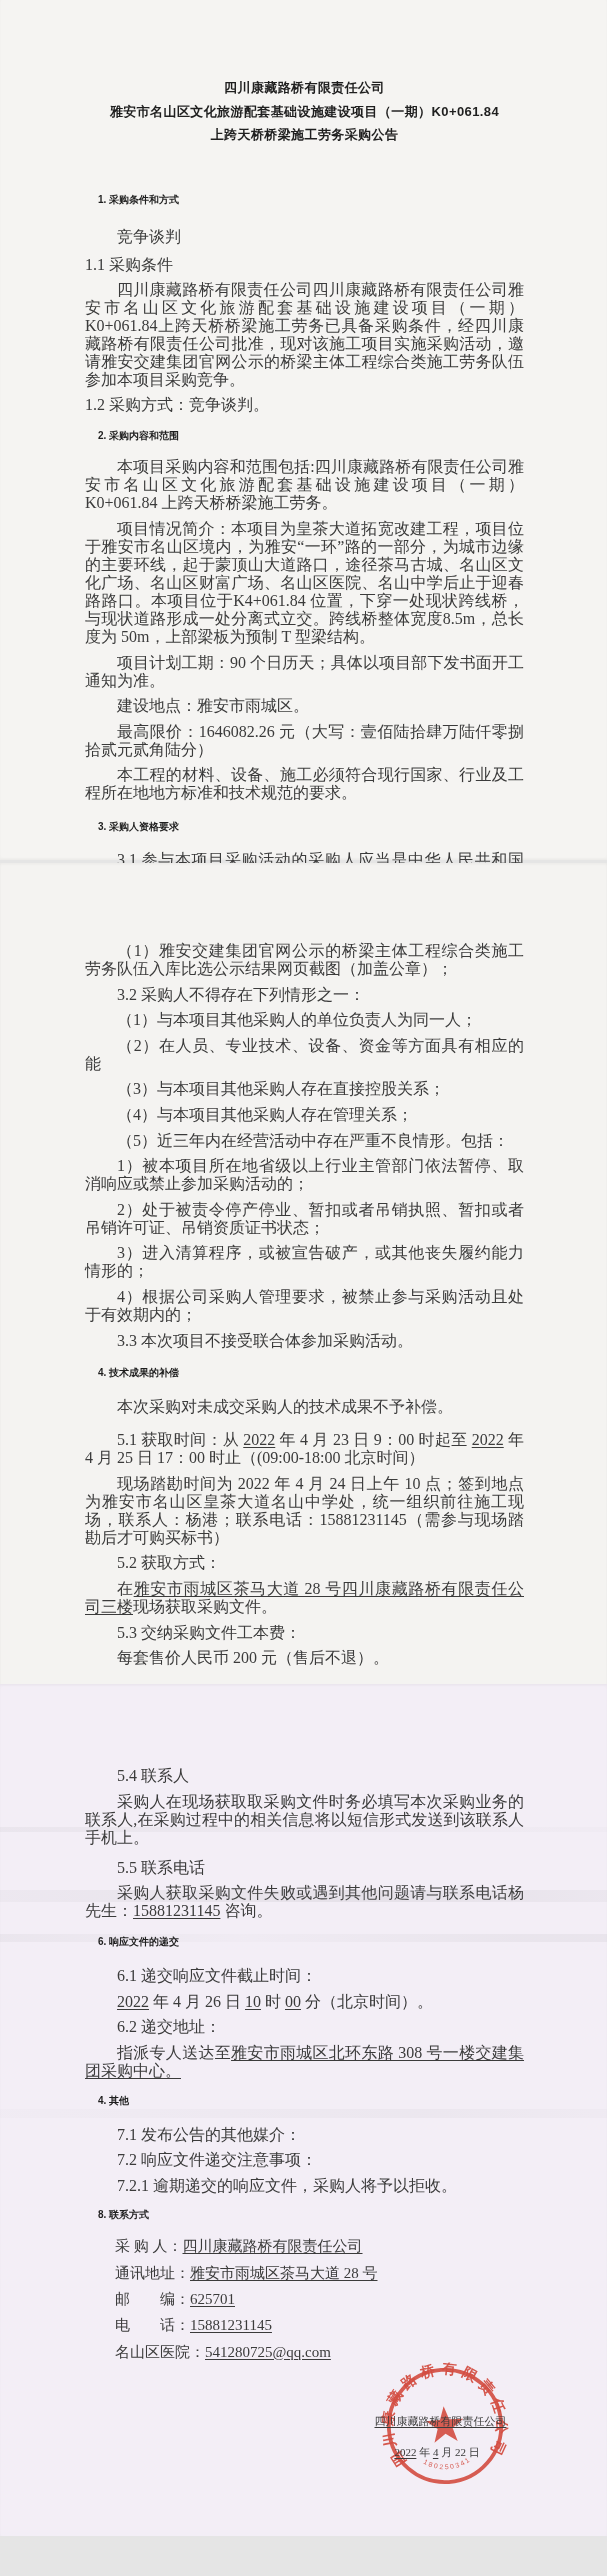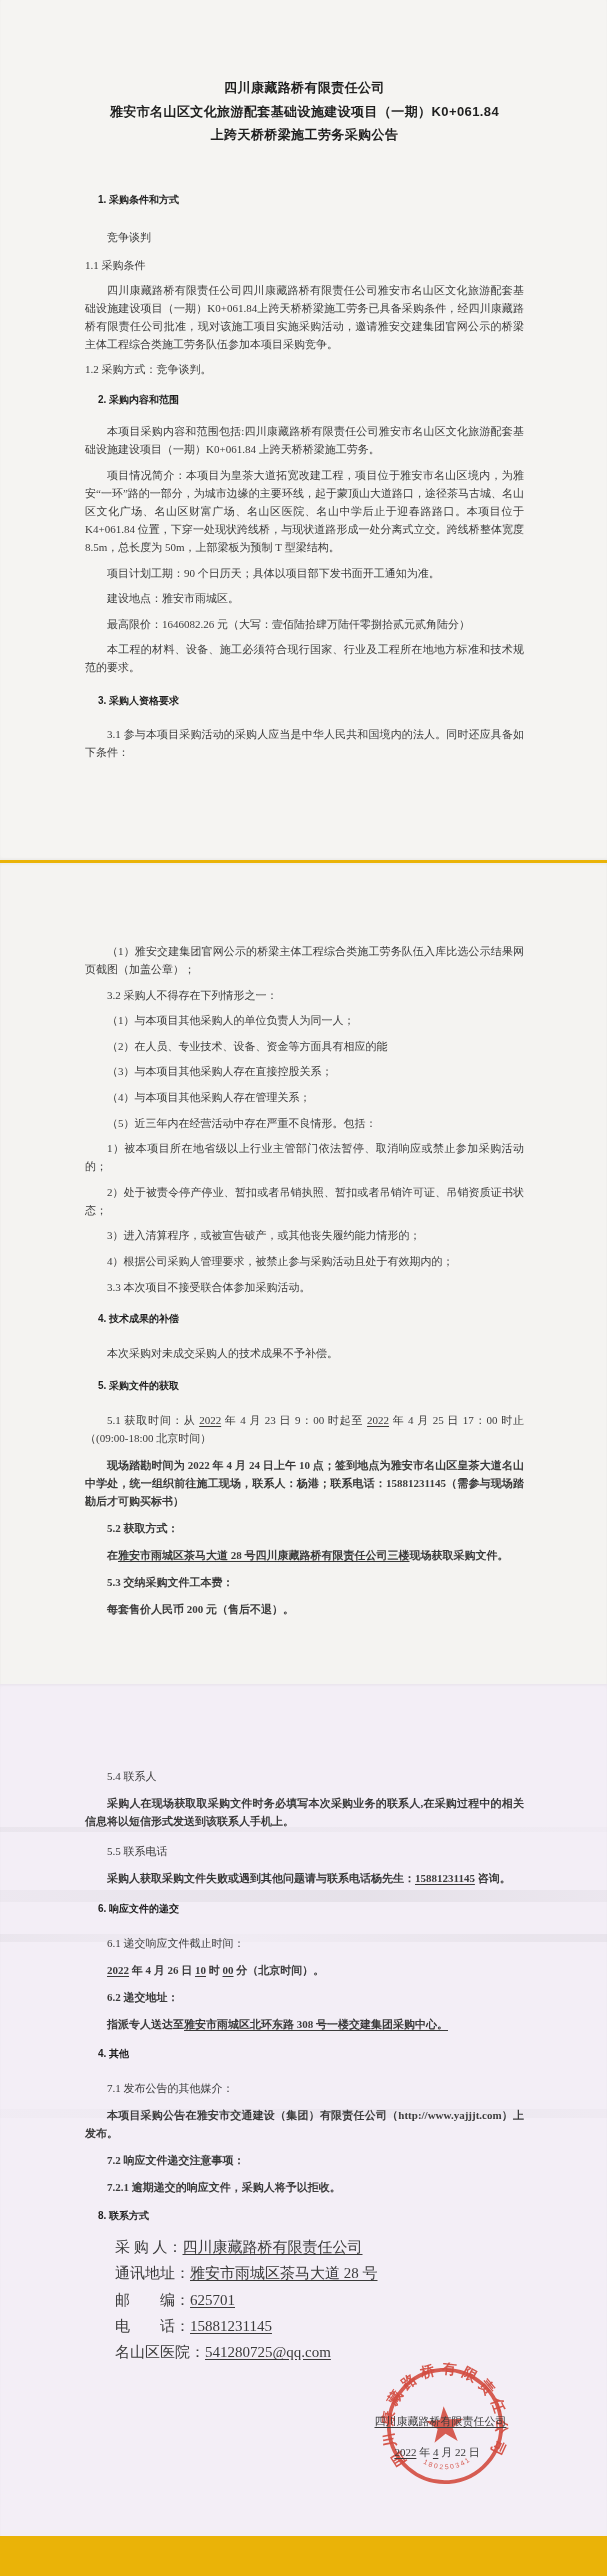--- a/index.html
+++ b/index.html
@@ -1,35 +1,35 @@
 <!DOCTYPE html>
 <html style="font-size:12px"><head>
 <meta charset="utf-8">
 <style>
   html,body{margin:0;padding:0;background:#fdfdfd;}
-  .doc{position:relative;width:607px;height:2576px;background:#eab308;overflow:hidden;
+  .doc{position:relative;width:607px;height:2576px;background:#e5e5e5;overflow:hidden;
        font-family:"Liberation Serif","DejaVu Serif",serif;color:#3b3b3b;}
   .page{position:absolute;left:0;width:607px;box-sizing:border-box;
         padding-left:85px;padding-right:83px;}
   .p1{top:0;height:860px;background:#f5f4f2;box-shadow:inset 0 -1.5px 2.3px rgba(0,0,0,.04);}
   .p2{top:863px;height:856px;background:#f4f3f1;box-shadow:inset 0 1.5px 2.3px rgba(0,0,0,.03), inset 0 -1.5px 2.3px rgba(0,0,0,.04);}
   .p3{top:1684px;height:852px;background:#f3eef6;box-shadow:inset 0 1.5px 2.3px rgba(0,0,0,.04);}
   .title{margin-top:76px;text-align:center;font-family:"Liberation Sans","DejaVu Sans",sans-serif;
          font-weight:700;font-size:13px;line-height:23.5px;color:#1f1f1f;letter-spacing:0.4px;}
   .h{font-family:"Liberation Sans","DejaVu Sans",sans-serif;font-weight:700;font-size:10px;
      line-height:20px;color:#1e1e1e;margin:12px 0 0 13px;}
-  .bp{font-size:11px;line-height:18px;margin:7.6px 0 0 0;text-align:justify;text-indent:2em;color:#3b3b3b;}
+  .bp{font-size:16px;line-height:18px;margin:7.6px 0 0 0;text-align:justify;text-indent:2em;color:#3b3b3b;}
   .fl{text-indent:0;}
   .u{text-decoration:underline;text-underline-offset:2.3px;text-decoration-thickness:0.8px;}
   .crow{font-size:15px;line-height:18px;margin:8.3px 0 0 0;padding-left:2em;}
   .crow .val{text-decoration:underline;text-underline-offset:2.3px;padding-right:10.6px;}
   .mt-title-h{margin-top:43px;}
   .mt24{margin-top:18px;}.mt14{margin-top:10.6px;}.mt9{margin-top:6.8px;}
   .mt16{margin-top:12px;}.mt18{margin-top:13.7px;}.mt20{margin-top:15px;}
-  .mt12{margin-top:9px;font-weight:bold;}.mt104{margin-top:79px;}.mt110{margin-top:83px;}
+  .mt12{}.mt104{margin-top:79px;}.mt110{margin-top:83px;}
   .sig-company{position:absolute;left:357px;top:730px;width:167px;text-align:center;
                font-size:11px;z-index:3;}
   .sig-date{position:absolute;left:363px;top:761px;width:148px;text-align:center;
             font-size:11px;z-index:3;}
   .stamp{position:absolute;left:382px;top:679px;width:126px;height:126px;z-index:2;
          opacity:.88;transform:rotate(-4deg);}
   .streak{position:absolute;left:0;width:607px;pointer-events:none;}
   .s1{top:206px;height:12px;background:linear-gradient(90deg,rgba(120,120,125,.10),rgba(120,120,125,.22) 60%,rgba(120,120,125,.12));opacity:.5;}
   .s2{top:250px;height:7.6px;background:linear-gradient(90deg,rgba(120,120,125,.16),rgba(120,120,125,.05) 40%,rgba(120,120,125,.18) 85%);opacity:.45;}
   .s3{top:425px;height:9px;background:linear-gradient(90deg,rgba(120,120,125,.05),rgba(120,120,125,.15) 70%,rgba(120,120,125,.08));opacity:.4;}
@@ -75,21 +75,20 @@
     <p class="bp">（5）近三年内在经营活动中存在严重不良情形。包括：</p>
     <p class="bp">1）被本项目所在地省级以上行业主管部门依法暂停、取消响应或禁止参加采购活动的；</p>
     <p class="bp">2）处于被责令停产停业、暂扣或者吊销执照、暂扣或者吊销许可证、吊销资质证书状态；</p>
     <p class="bp">3）进入清算程序，或被宣告破产，或其他丧失履约能力情形的；</p>
     <p class="bp">4）根据公司采购人管理要求，被禁止参与采购活动且处于有效期内的；</p>
     <p class="bp">3.3 本次项目不接受联合体参加采购活动。</p>
 
     <div class="h mt18">4. 技术成果的补偿</div>
     <p class="bp mt20">本次采购对未成交采购人的技术成果不予补偿。</p>
 
-    <div class="h mt18">5. 采购文件的获取</div>
     <p class="bp mt20">
       <span>5.1 获取时间：从 </span><span class="u">2022</span><span> 年 4 月 23 日 9：00 时起至 </span><span class="u">2022</span><span> 年 4 月 25 日 17：00 时止（(09:00-18:00 北京时间）</span>
     </p>
     <p class="bp mt12">现场踏勘时间为 2022 年 4 月 24 日上午 10 点；签到地点为雅安市名山区皇茶大道名山中学处，统一组织前往施工现场，联系人：杨港；联系电话：15881231145（需参与现场踏勘后才可购买标书）</p>
     <p class="bp mt12">5.2 获取方式：</p>
     <p class="bp mt12">
       <span>在</span><span class="u">雅安市雨城区茶马大道 28 号四川康藏路桥有限责任公司三楼</span><span>现场获取采购文件。</span>
     </p>
     <p class="bp mt12">5.3 交纳采购文件工本费：</p>
     <p class="bp mt12">每套售价人民币 200 元（售后不退）。</p>
@@ -113,21 +112,20 @@
     <p class="bp mt12">
       <span class="u">2022</span><span> 年 4 月 26 日 </span><span class="u">10</span><span> 时 </span><span class="u">00</span><span> 分（北京时间）。</span>
     </p>
     <p class="bp mt12">6.2 递交地址：</p>
     <p class="bp mt12">
       <span>指派专人送达至</span><span class="u">雅安市雨城区北环东路 308 号一楼交建集团采购中心。</span>
     </p>
 
     <div class="h mt14">4. 其他</div>
     <p class="bp mt20">7.1 发布公告的其他媒介：</p>
-    <p class="bp mt12">本项目采购公告在雅安市交通建设（集团）有限责任公司（http://www.yajjjt.com）上发布。</p>
     <p class="bp mt12">7.2 响应文件递交注意事项：</p>
     <p class="bp mt12">7.2.1 逾期递交的响应文件，采购人将予以拒收。</p>
 
     <div class="h mt14">8. 联系方式</div>
     <div class="crow mt16">
       <span>采 购 人：</span><span class="val">四川康藏路桥有限责任公司</span>
     </div>
     <div class="crow">
       <span>通讯地址：</span><span class="val">雅安市雨城区茶马大道 28 号</span>
     </div>

